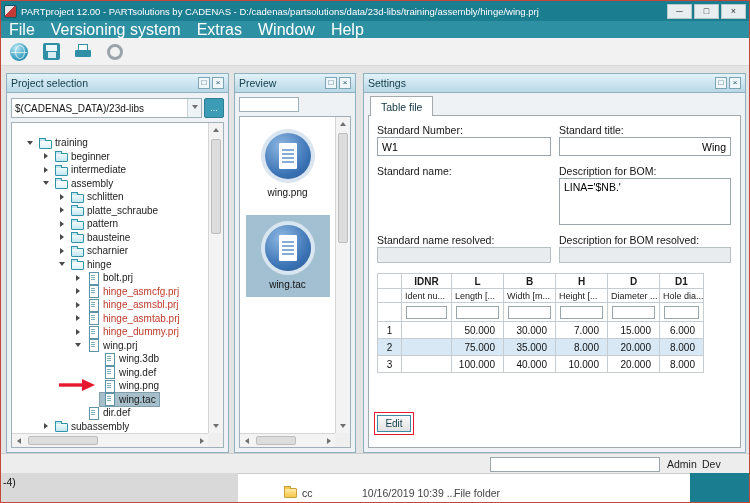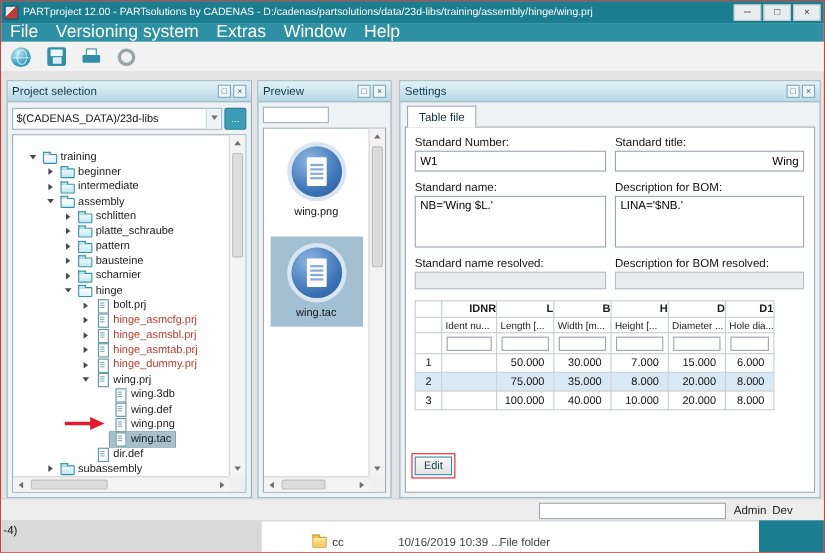--- a/index.html
+++ b/index.html
@@ -100,21 +100,21 @@
   .tab{position:absolute;left:6px;top:0;height:20px;padding:0 10px;background:#fff;border:1px solid #a3a9ad;border-bottom:none;
        font-size:10.5px;display:flex;align-items:center;color:#10343f;z-index:2}
   .settings-frame{position:absolute;left:4px;top:41px;right:4px;bottom:4px;background:#fff;border:1px solid #a3a9ad}
   .flabel{position:absolute;font-size:10.5px;color:#151515;white-space:nowrap}
   .finput{position:absolute;height:19px;border:1px solid #9aa6ac;background:#fff;font-size:10.5px;padding:0 4px}
   .finput:disabled{background:#e9ecee;border-color:#b7bfc3}
   .farea{position:absolute;border:1px solid #9aa6ac;background:#fff;font-size:10.5px;padding:2px 4px;resize:none;overflow:hidden}
 
   .ptable{position:absolute;left:8px;top:157px;width:326px;border-collapse:collapse;table-layout:fixed;font-size:10px}
   .ptable th,.ptable td{border:1px solid #c6ccd0;padding:0;overflow:hidden;white-space:nowrap;background:#fff}
-  .ptable tr.codes th{height:15px;font-weight:bold;font-size:10px;text-align:right}
+  .ptable tr.codes th{height:15px;font-weight:bold;font-size:10px;text-align:center}
   .ptable tr.descs th{height:14px;font-weight:normal;font-size:9px;text-align:left;padding:0 3px;color:#222}
   .ptable tr.filters th{height:19px}
   .ptable tr.filters input{display:block;margin:2px auto;width:calc(100% - 8px);height:13px;border:1px solid #9aa6ac;padding:0 2px;font-size:9px}
   .ptable tbody td{height:17px;text-align:right;padding-right:8px;color:#111}
   .ptable tbody tr:nth-of-type(even) td{background:#d8e9f5}
   .ptable .gut{text-align:center;padding:0;font-weight:normal}
   .ptable tbody td.gut{text-align:center;padding:0;background:#fff}
 
   .edit-btn{position:absolute;left:8px;top:299px;width:34px;height:17px;background:linear-gradient(#fafafa,#e2e2e2);
             border:1px solid #3b8ca1;font-size:10px;color:#0f3f4c;padding:0;outline:1px solid #e6182e;outline-offset:2px}
@@ -461,21 +461,20 @@
       <span class="tab">Table file</span>
     </div>
     <div class="settings-frame">
       <span class="flabel" style="left:8px;top:8px">Standard Number:</span>
       <span class="flabel" style="left:190px;top:8px">Standard title:</span>
       <input class="finput" style="left: 8px; top: 21px; width: 174px;" value="W1">
       <input class="finput" style="left: 190px; top: 21px; width: 172px; text-align: right;" value="Wing">
 
       <span class="flabel" style="left:8px;top:49px">Standard name:</span>
       <span class="flabel" style="left:190px;top:49px">Description for BOM:</span>
-      <textarea class="farea" style="left: 8px; top: 62px; width: 174px; height: 47px;">NB='Wing $L.'</textarea>
       <textarea class="farea" style="left: 190px; top: 62px; width: 172px; height: 47px;">LINA='$NB.'</textarea>
 
       <span class="flabel" style="left:8px;top:118px">Standard name resolved:</span>
       <span class="flabel" style="left:190px;top:118px">Description for BOM resolved:</span>
       <input class="finput" disabled="" style="left: 8px; top: 131px; width: 174px; height: 16px;">
       <input class="finput" disabled="" style="left: 190px; top: 131px; width: 172px; height: 16px;">
 
       <table class="ptable">
         <colgroup>
           <col style="width:24px">

